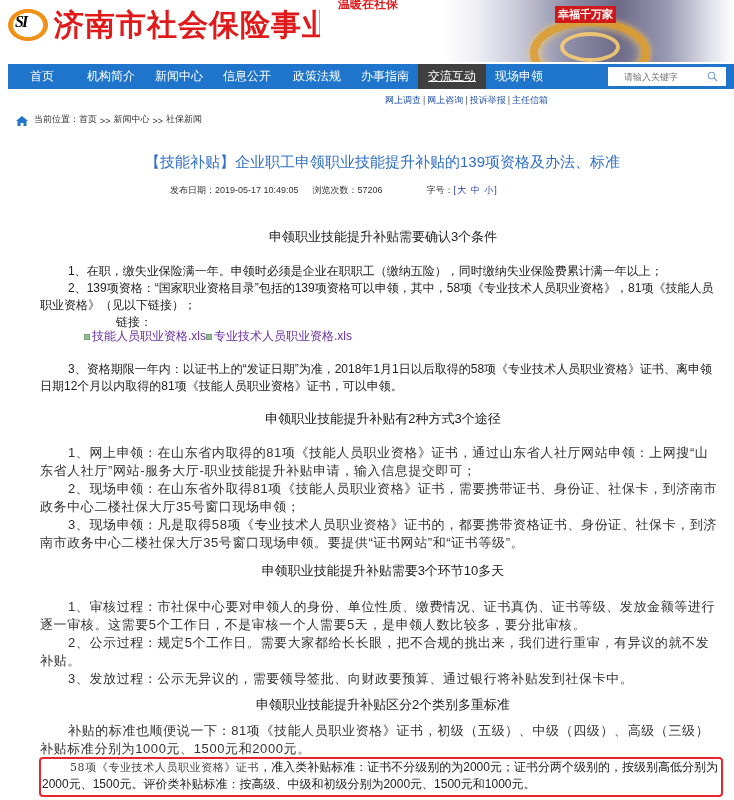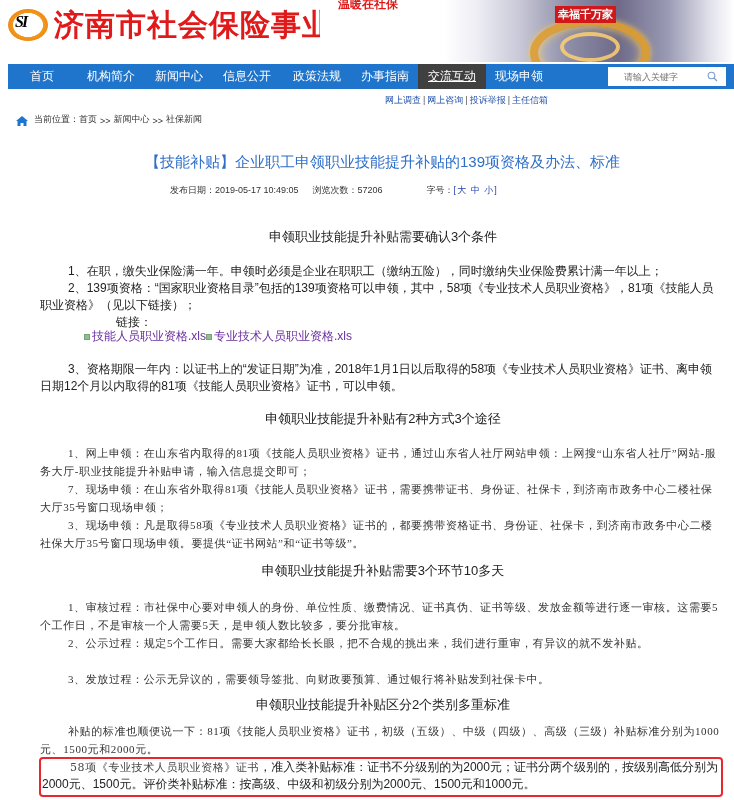--- a/index.html
+++ b/index.html
@@ -49,21 +49,21 @@
 
   
   .article-title { position: absolute; left: 0; top: 153px; width: 734px; text-align: center; font-size: 15px; color: #2f6fc8; padding-left: 31px; }
   .meta { position: absolute; left: 170px; top: 184px; font-size: 9px; color: #333; display: flex; }
   .meta .item { margin-right: 14px; }
   .meta .fs { margin-left: 30px; }
   .meta .fs a { color: #1f3fb0; text-decoration: none; margin: 0 1px; }
 
   .h2 { position: absolute; left: 16px; width: 734px; text-align: center; font-size: 13px; color: #222; }
   .para { position: absolute; left: 40px; width: 680px; font-size: 12px; line-height: 17px; color: #222; text-indent: 28px; }
-  .para.serif { font-family: Liberation Serif, serif; font-size: 11px; line-height: 18px; color: #333; letter-spacing: 0.6px; }
+  .para.serif { font-family: Liberation Sans, sans-serif; font-size: 13px; line-height: 18px; color: #333; letter-spacing: 0.6px; }
   .links { position: absolute; left: 68px; top: 328px; font-size: 12px; display: flex; align-items: center; margin-left: 16px; }
   .links a { color: #6a2ea0; text-decoration: none; }
   .links .xls-icon { width: 6px; height: 6px; background: #8fbf8f; border: 1px solid #7aa07a; display: inline-block; margin-right: 2px; }
   .link-label { position: absolute; left: 84px; top: 314px; font-size: 12px; color: #222; margin-left: 32px; }
 
   .highlight-box { position: absolute; left: 39px; top: 757px; width: 684px; height: 40px; border: 2.5px solid #e8262d; border-radius: 4px; }
   .hl-para { position: absolute; left: 42px; top: 759px; width: 678px; font-size: 12px; line-height: 17px; color: #222; text-indent: 28px; }
   .hl-para .serif { font-family: "DejaVu Serif", "Liberation Serif", serif; font-size: 11px; color: #444; letter-spacing: 0.6px; }
 </style>
 </head>
@@ -140,21 +140,21 @@
 <div class="links">
   <span class="xls-icon"></span>
   <a href="#">技能人员职业资格.xls</a>
   <span class="xls-icon"></span>
   <a href="#">专业技术人员职业资格.xls</a>
 </div>
 <div class="para" style="top:361px">3、资格期限一年内：以证书上的“发证日期”为准，2018年1月1日以后取得的58项《专业技术人员职业资格》证书、离申领日期12个月以内取得的81项《技能人员职业资格》证书，可以申领。</div>
 
 <div class="h2" style="top:410px">申领职业技能提升补贴有2种方式3个途径</div>
 <div class="para serif" style="top:444px">1、网上申领：在山东省内取得的81项《技能人员职业资格》证书，通过山东省人社厅网站申领：上网搜“山东省人社厅”网站-服务大厅-职业技能提升补贴申请，输入信息提交即可；</div>
-<div class="para serif" style="top:480px">7、现场申领：在山东省外取得81项《技能人员职业资格》证书，需要携带证书、身份证、社保卡，到济南市政务中心二楼社保大厅35号窗口现场申领；</div>
+<div class="para serif" style="top:480px">2、现场申领：在山东省外取得81项《技能人员职业资格》证书，需要携带证书、身份证、社保卡，到济南市政务中心二楼社保大厅35号窗口现场申领；</div>
 <div class="para serif" style="top:516px">3、现场申领：凡是取得58项《专业技术人员职业资格》证书的，都要携带资格证书、身份证、社保卡，到济南市政务中心二楼社保大厅35号窗口现场申领。要提供“证书网站”和“证书等级”。</div>
 
 <div class="h2" style="top:562px">申领职业技能提升补贴需要3个环节10多天</div>
 <div class="para serif" style="top:598px">1、审核过程：市社保中心要对申领人的身份、单位性质、缴费情况、证书真伪、证书等级、发放金额等进行逐一审核。这需要5个工作日，不是审核一个人需要5天，是申领人数比较多，要分批审核。</div>
 <div class="para serif" style="top:634px">2、公示过程：规定5个工作日。需要大家都给长长眼，把不合规的挑出来，我们进行重审，有异议的就不发补贴。</div>
 <div class="para serif" style="top:670px">3、发放过程：公示无异议的，需要领导签批、向财政要预算、通过银行将补贴发到社保卡中。</div>
 
 <div class="h2" style="top:696px">申领职业技能提升补贴区分2个类别多重标准</div>
 <div class="para serif" style="top:722px">补贴的标准也顺便说一下：81项《技能人员职业资格》证书，初级（五级）、中级（四级）、高级（三级）补贴标准分别为1000元、1500元和2000元。</div>
 

